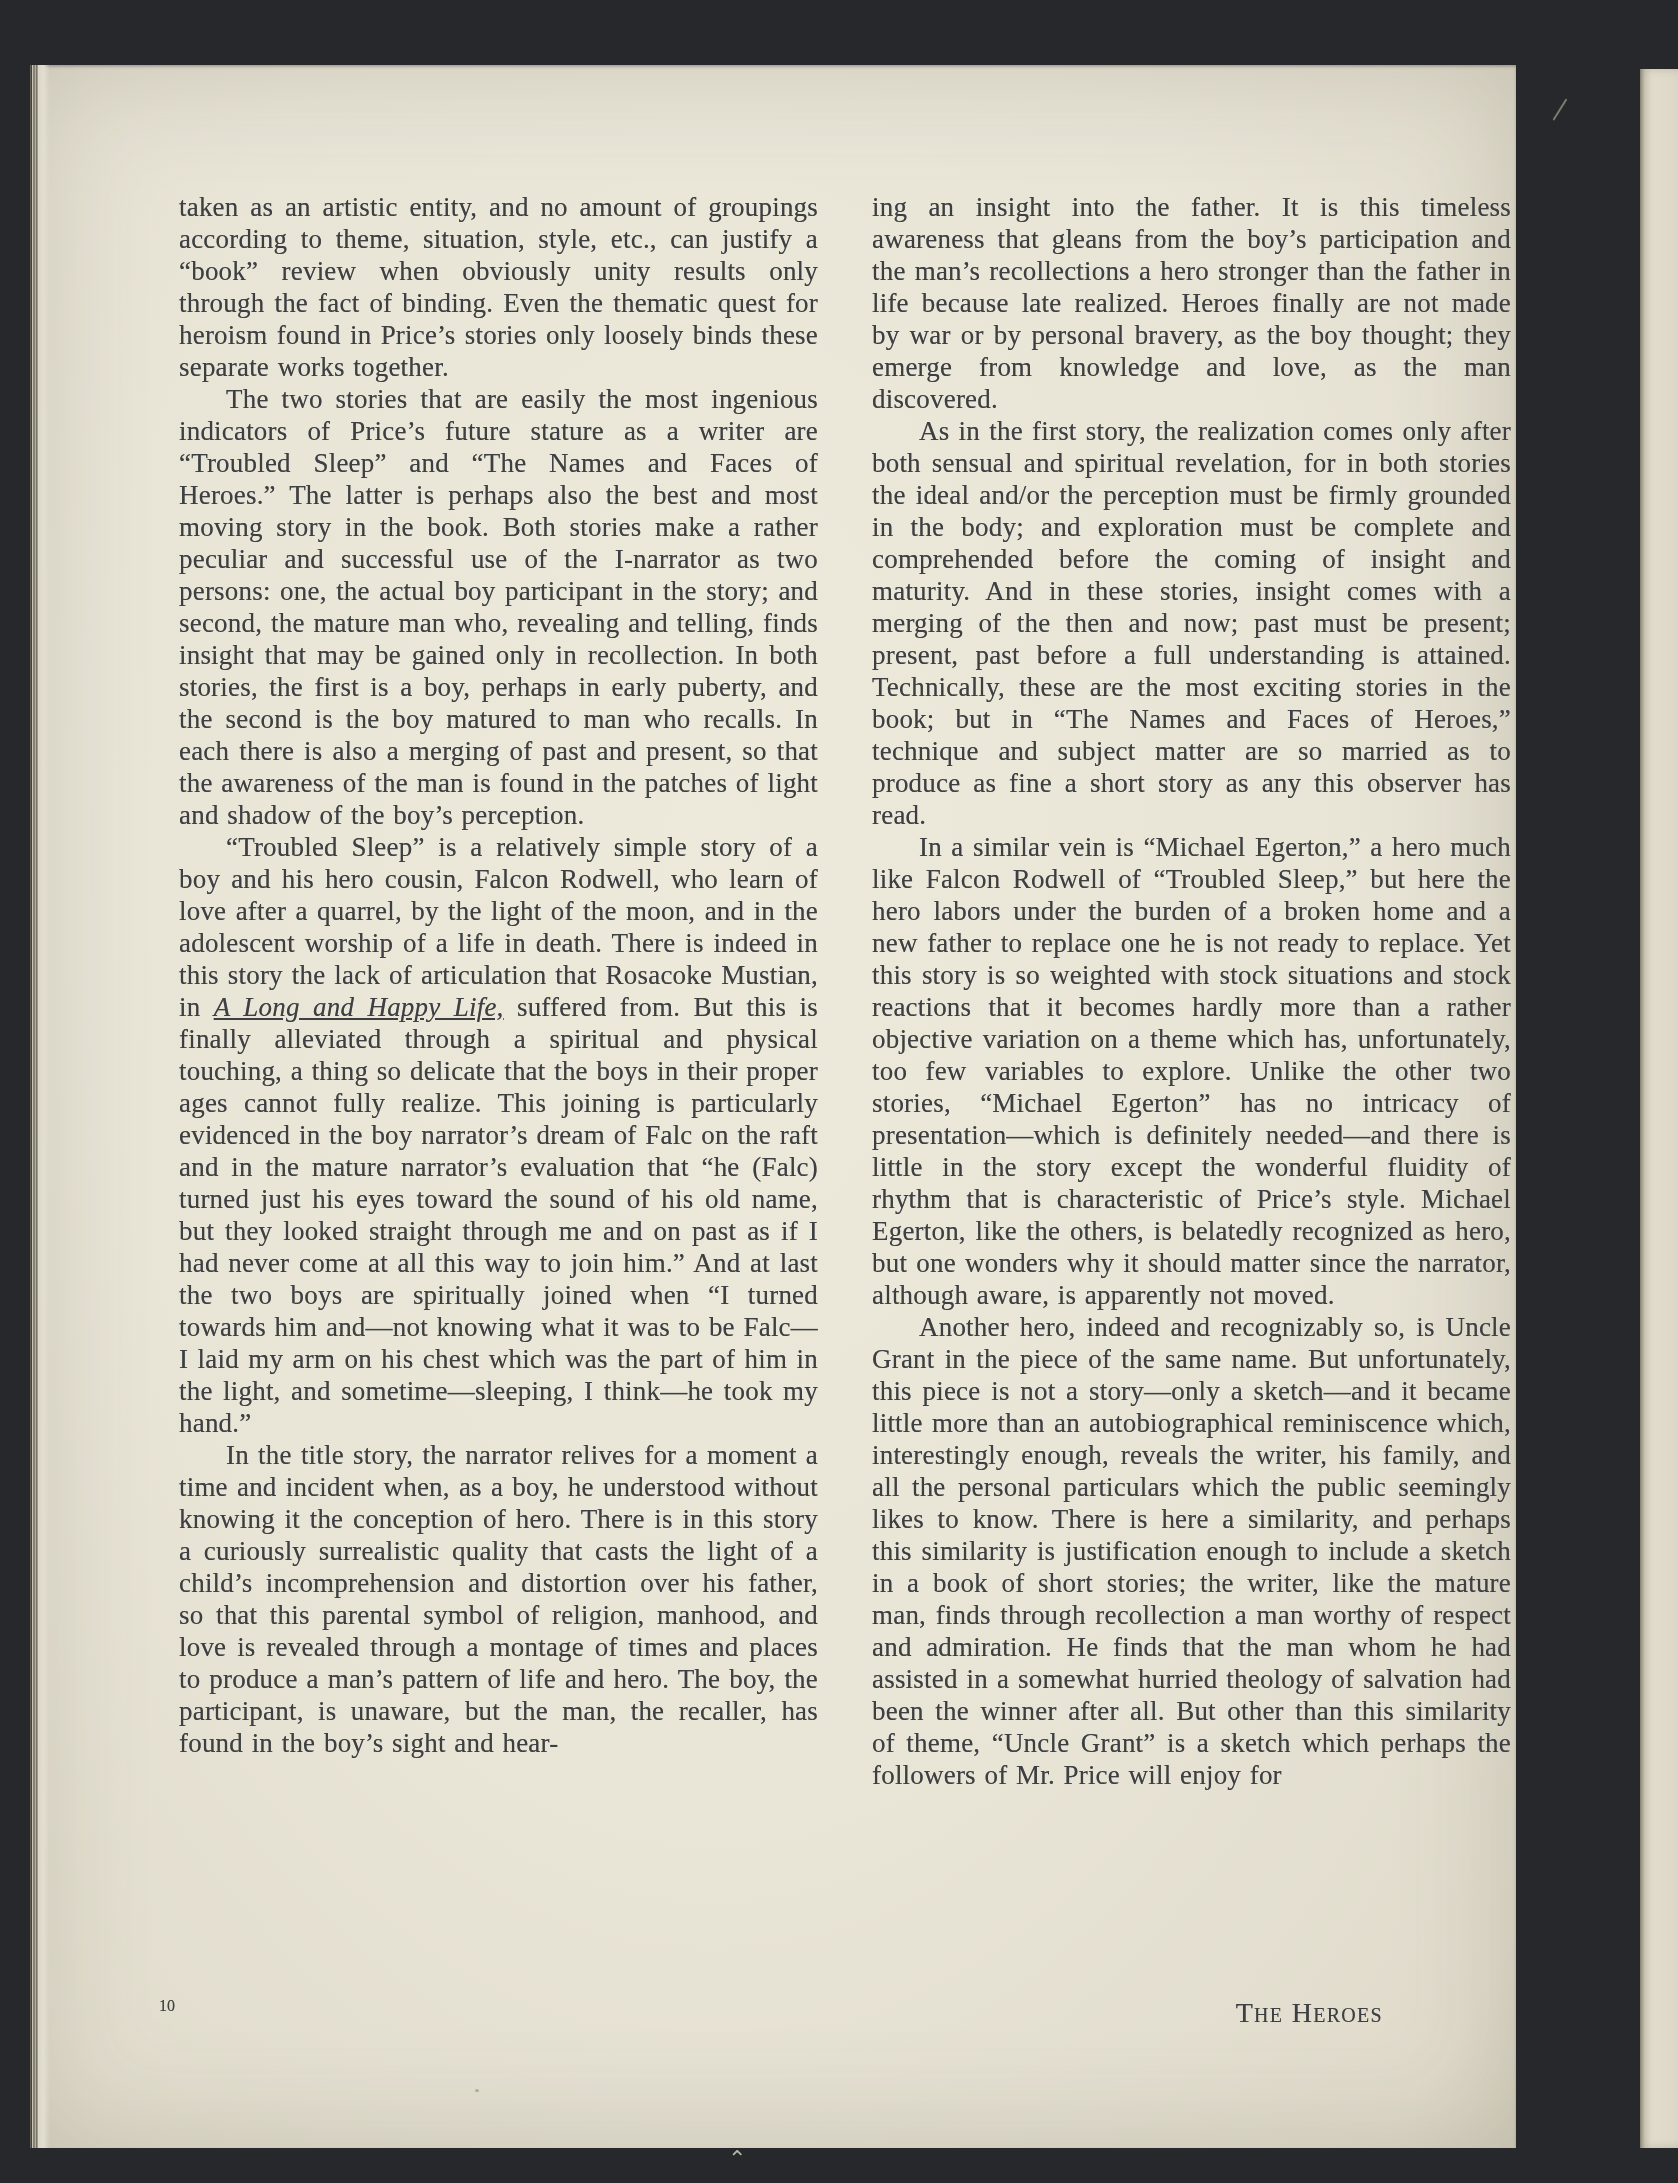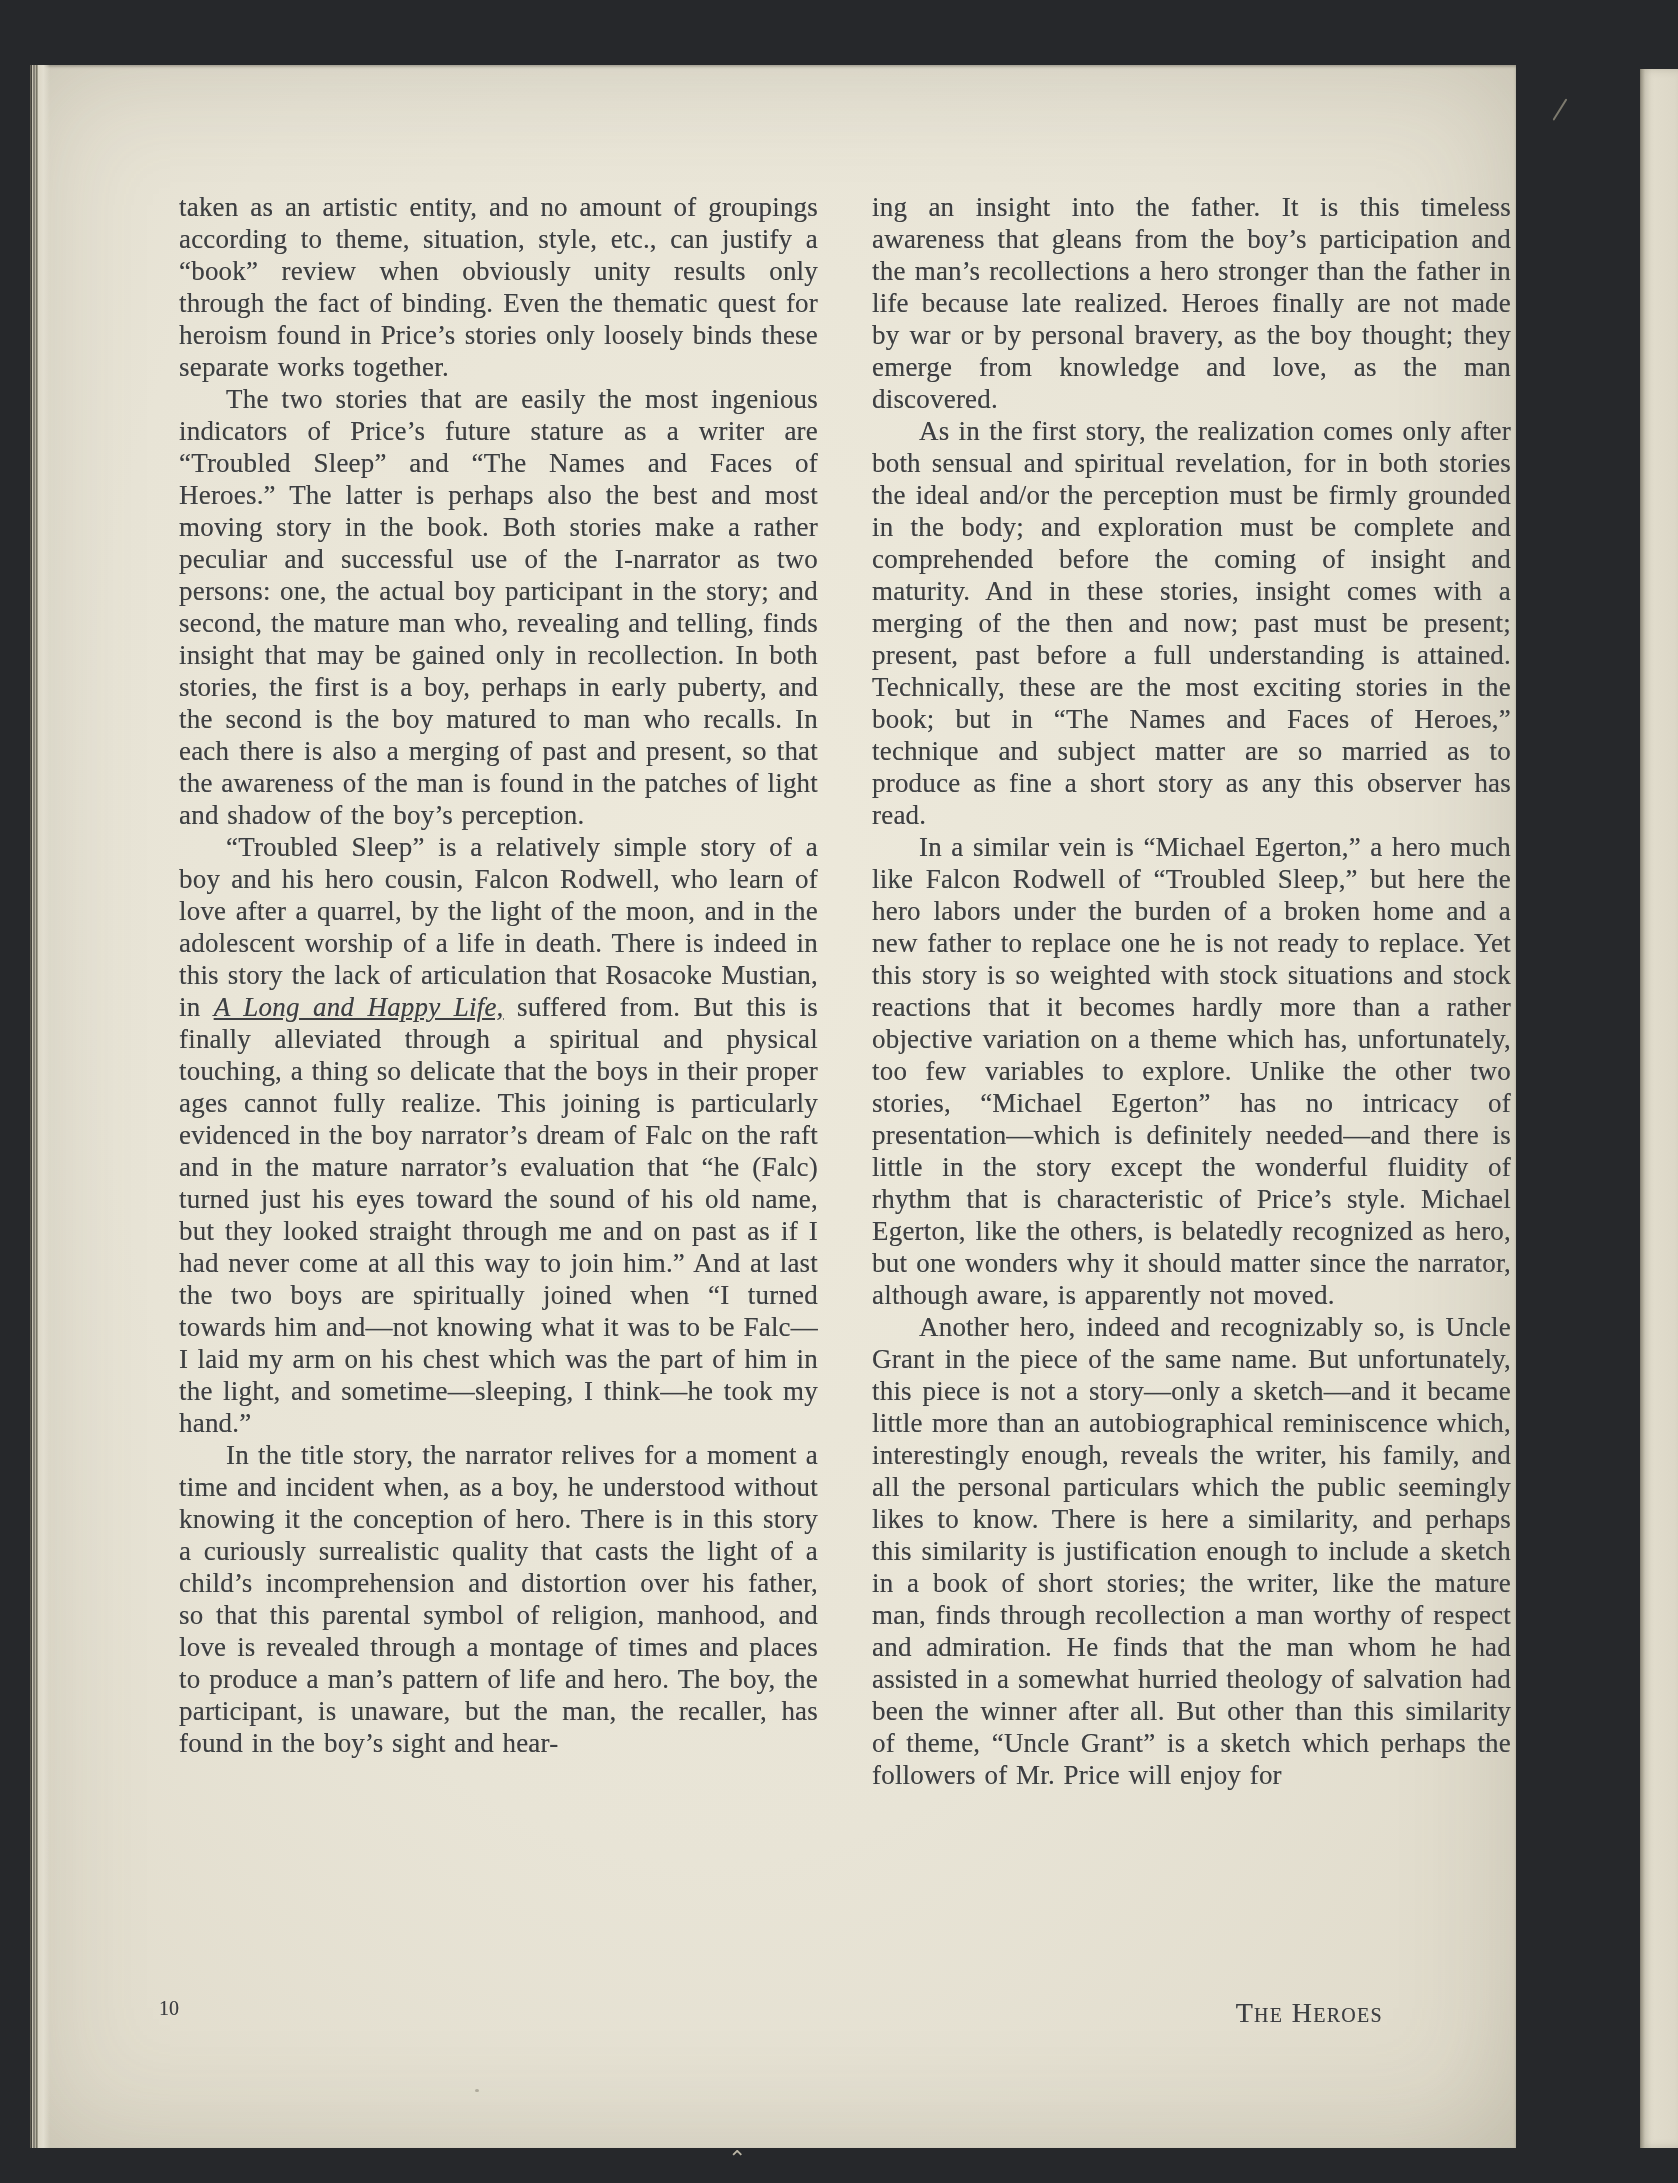--- a/index.html
+++ b/index.html
@@ -49,21 +49,21 @@
     letter-spacing:0.2px;
     text-shadow:0 0 0.4px rgba(62,64,66,.55);
   }
   .col-left{left:149px;}
   .col-right{left:842px;}
   .column p{margin:0;}
   .column p.indent{text-indent:47px;}
   .column em{font-style:italic;text-decoration:underline;}
   .footer-num{
     position:absolute;left:129px;top:1932px;
-    font-size:20px;color:#3d3f42;text-shadow:0 0 0.4px rgba(62,64,66,.55);
+    font-size:16px;color:#3d3f42;text-shadow:0 0 0.4px rgba(62,64,66,.55);
   }
   .footer-title{
     position:absolute;right:133px;top:1932px;
     font-size:28px;color:#3d3f42;
     font-variant:small-caps;letter-spacing:1.3px;
     text-shadow:0 0 0.4px rgba(62,64,66,.55);
   }
   .scratch{
     position:absolute;left:1529px;top:32px;
     width:1.7px;height:25px;

